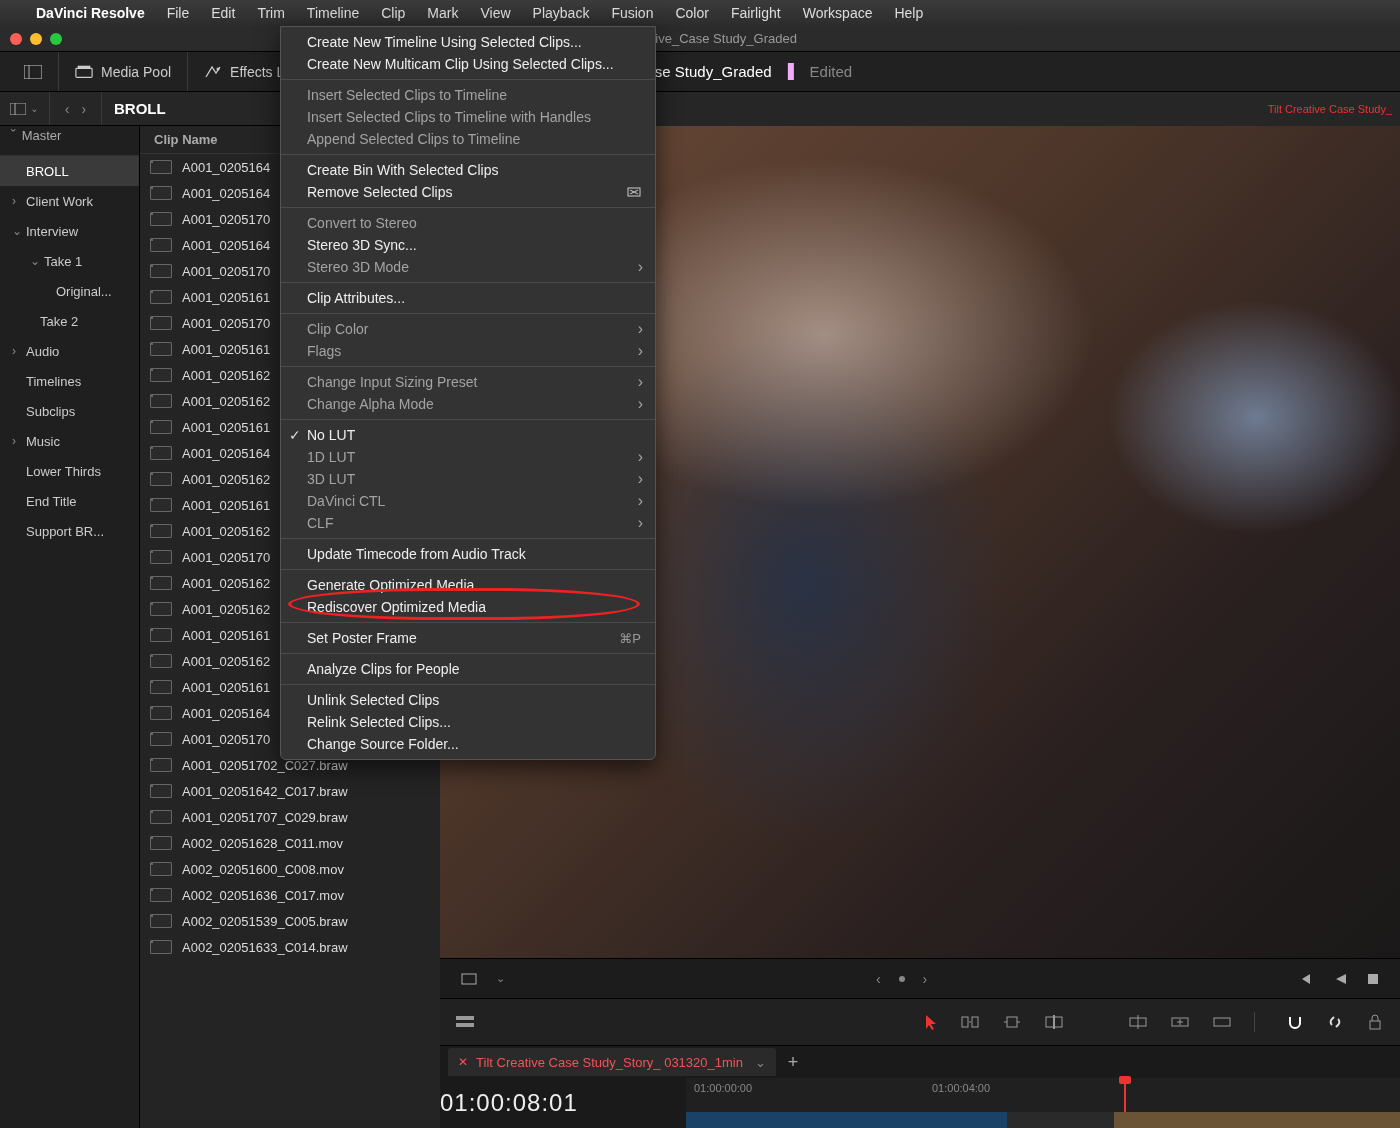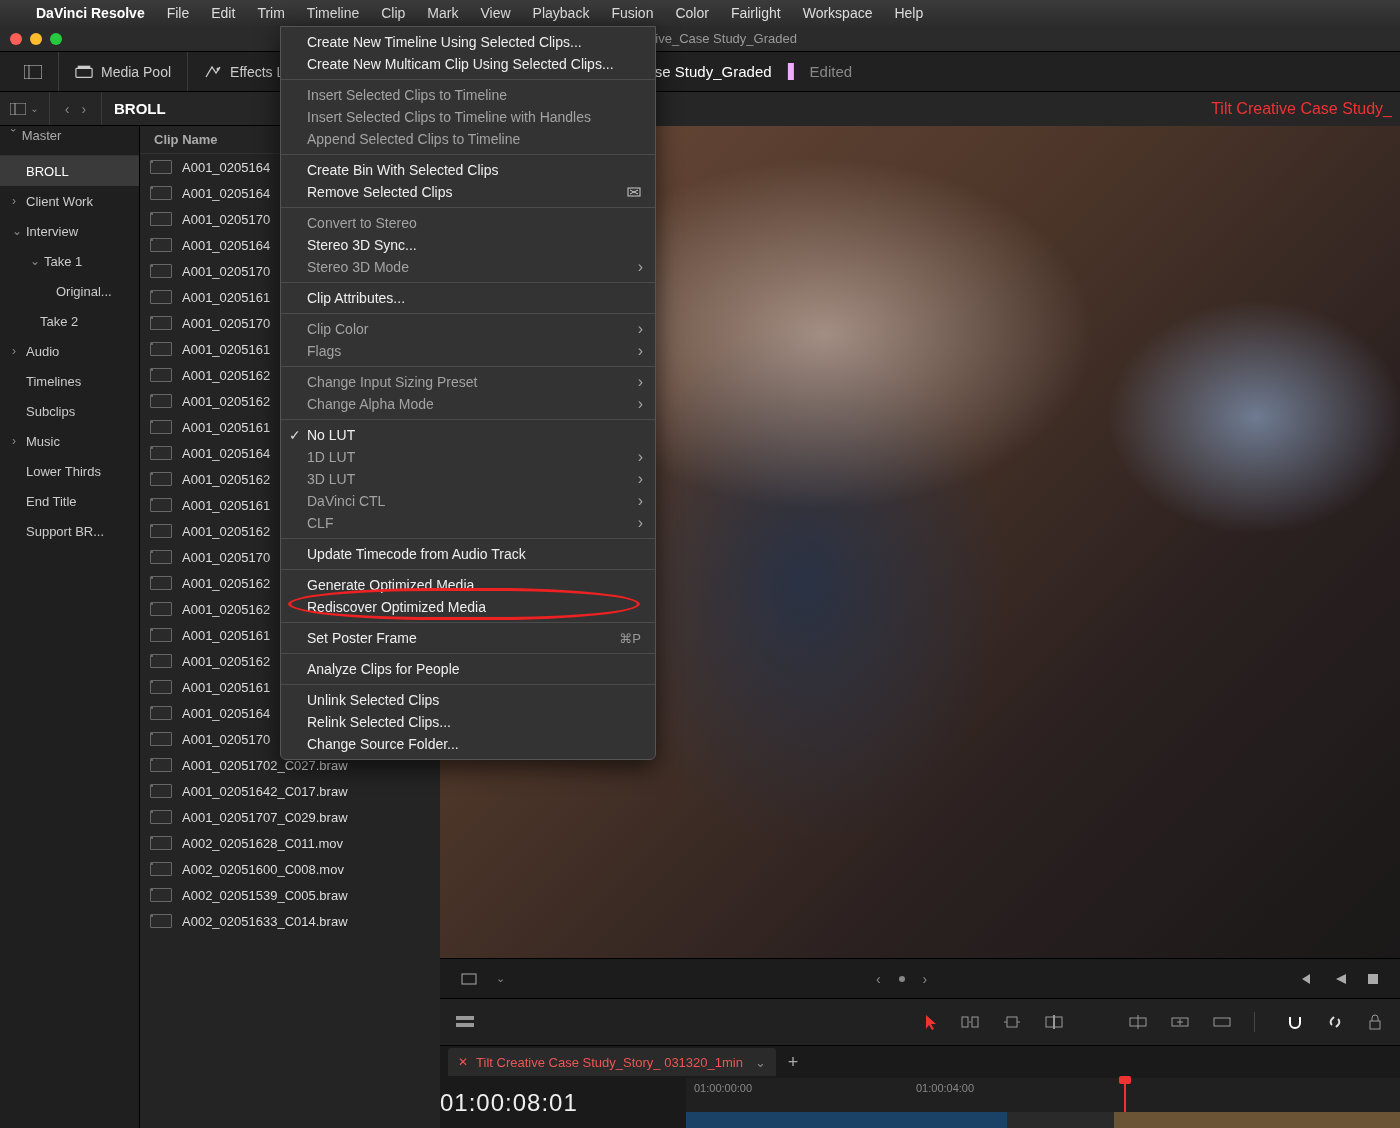--- a/index.html
+++ b/index.html
@@ -31,21 +31,21 @@
 .tree .ch { transform:rotate(0); display:inline-block; width:10px; font-size:10px; color:#999; }
 .tree .ch.dn { transform:rotate(90deg); }
 .tree .it { height:30px; display:flex; align-items:center; font-size:13px; color:#ccc; white-space:nowrap; overflow:hidden; }
 .tree .it.sel { background:#3a3a3a; color:#fff; }
 .list { flex:1; background:#242424; overflow:hidden; }
 .list .hdr { height:28px; display:flex; align-items:center; padding:0 14px; font-size:13px; color:#aaa; font-weight:600; border-bottom:1px solid #323232; }
 .list .row { height:26px; display:flex; align-items:center; padding:0 10px; gap:10px; font-size:13px; color:#ddd; white-space:nowrap; }
 .list .row .ci { width:22px; height:14px; border:1px solid #666; border-radius:1px; position:relative; background:#2a2a2a; flex:none; }
 .list .row .ci::before,.list .row .ci::after{content:'';position:absolute;width:2px;height:2px;background:#666;}
 .right { flex:1; display:flex; flex-direction:column; background:#181818; }
-.vidbar { height:34px; background:#262626; display:flex; align-items:center; justify-content:flex-end; padding:0 8px; font-size:16px; color:#e33; font-weight:500; }
+.vidbar { height:34px; background:#262626; display:flex; align-items:center; justify-content:flex-end; padding:0 8px; font-size:11px; color:#e33; font-weight:500; }
 .viewer { flex:1; background:#0c0c0c; position:relative; overflow:hidden; }
 .viewer .img { position:absolute; left:0; top:0; right:0; bottom:0; background:
   radial-gradient(ellipse 40% 30% at 40% 25%, rgba(220,200,190,.6), transparent 70%),
   radial-gradient(ellipse 30% 45% at 38% 55%, rgba(40,50,70,.95), transparent 70%),
   radial-gradient(ellipse 22% 20% at 85% 35%, rgba(150,180,220,.6), transparent 70%),
   linear-gradient(135deg,#6b4a38 0%,#4a3428 40%,#2a2020 70%,#1a1818 100%);
 }
 .ctrls { height:40px; background:#1c1c1c; display:flex; align-items:center; justify-content:space-between; padding:0 20px; border-top:1px solid #000; }
 .ctrls .lft,.ctrls .mid,.ctrls .rgt { display:flex; align-items:center; gap:18px; }
 .ctrls svg { fill:#aaa; }
@@ -309,20 +309,24 @@
             <div class="row">
               <div class="ci"></div>
               <span>A002_02051628_C011.mov</span>
             </div>
             <div class="row">
               <div class="ci"></div>
               <span>A002_02051600_C008.mov</span>
             </div>
             <div class="row">
               <div class="ci"></div>
+              <span>A002_02051636_C017.mov</span>
+            </div>
+            <div class="row">
+              <div class="ci"></div>
               <span>A002_02051539_C005.braw</span>
             </div>
             <div class="row">
               <div class="ci"></div>
               <span>A002_02051633_C014.braw</span>
             </div>
           </div>
       </div>
     </div>
   </div>
@@ -410,21 +414,21 @@
         <span class="v">⌄</span>
       </div>
       <div class="add">+</div>
     </div>
     <div class="tc">
       <div class="tcv">
         <div class="num">01:00:08:01</div>
       </div>
       <div class="ruler">
         <div class="tick" style="left:8px">01:00:00:00</div>
-        <div class="tick" style="left:230px">01:00:04:00</div>
+        <div class="tick" style="left:246px">01:00:04:00</div>
         <div class="play" style="left:438px"></div>
         <div style="position:absolute;left:0;right:0;bottom:0;height:16px;background:linear-gradient(90deg,#1a4266 0 45%,#2a2a2a 45% 60%,#6b5436 60% 100%)"></div>
       </div>
     </div>
   </div>
 </div>
 
 <div class="ctxmenu" id="ctxmenu">
     <div class="mi en">Create New Timeline Using Selected Clips...</div>
     <div class="mi en">Create New Multicam Clip Using Selected Clips...</div>

